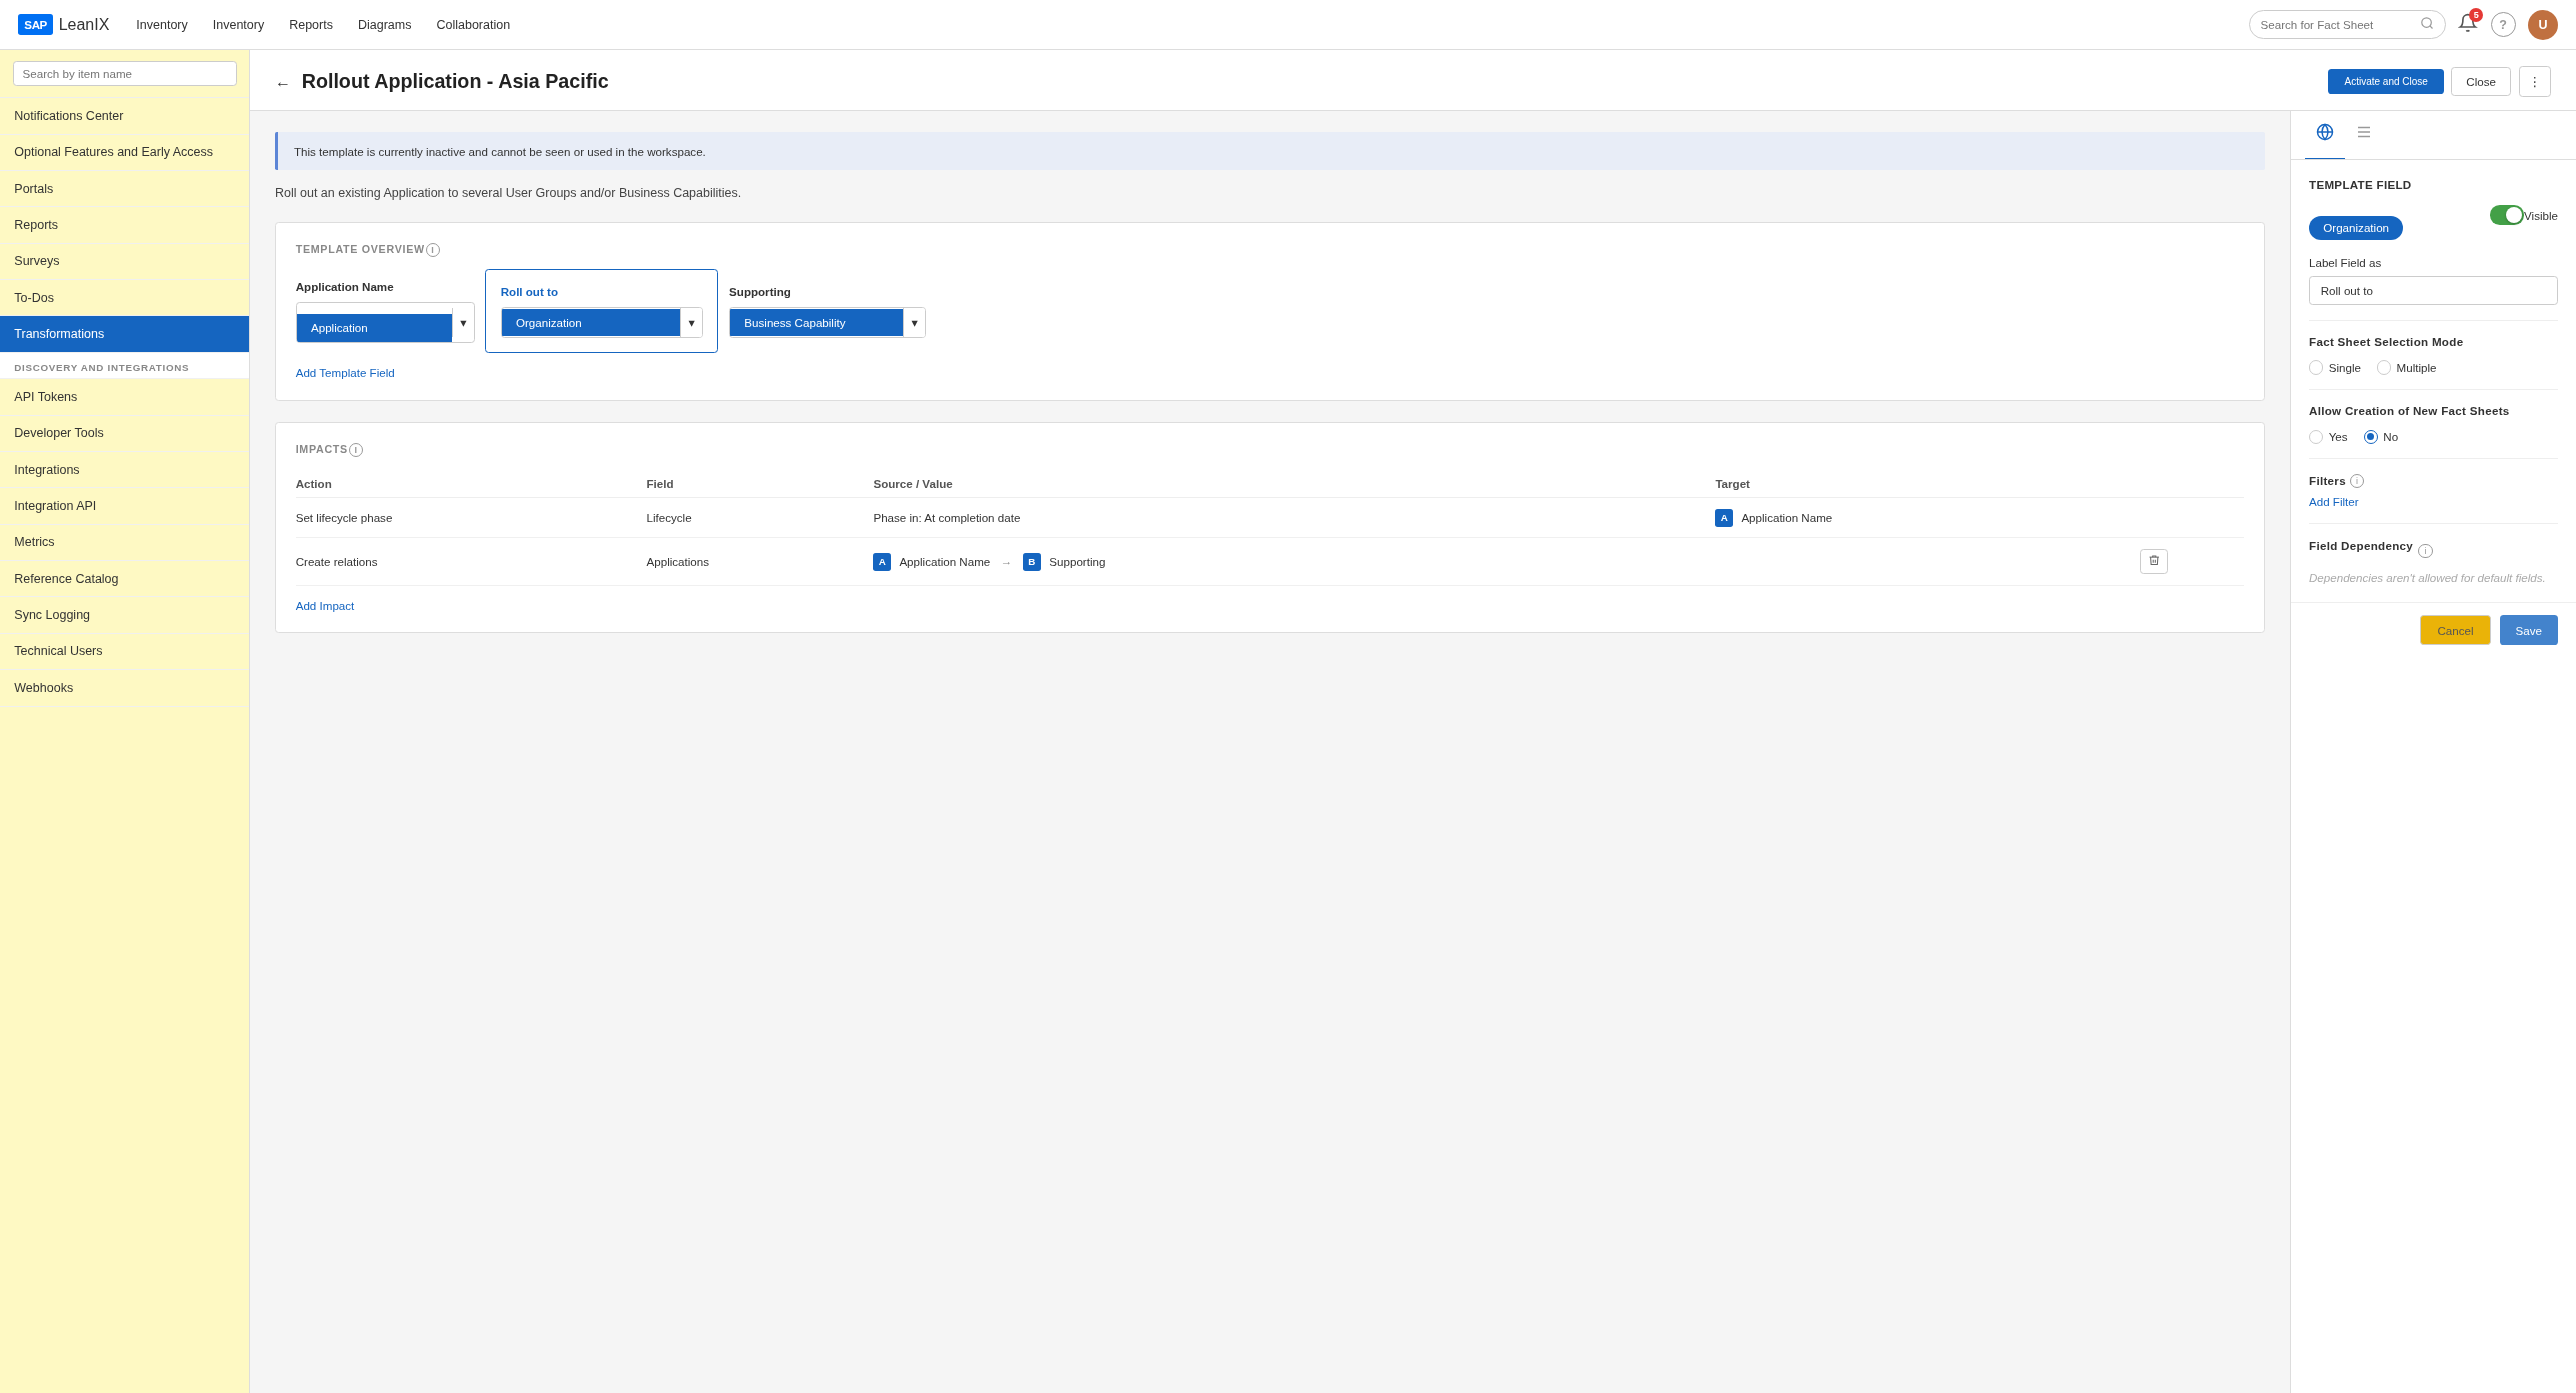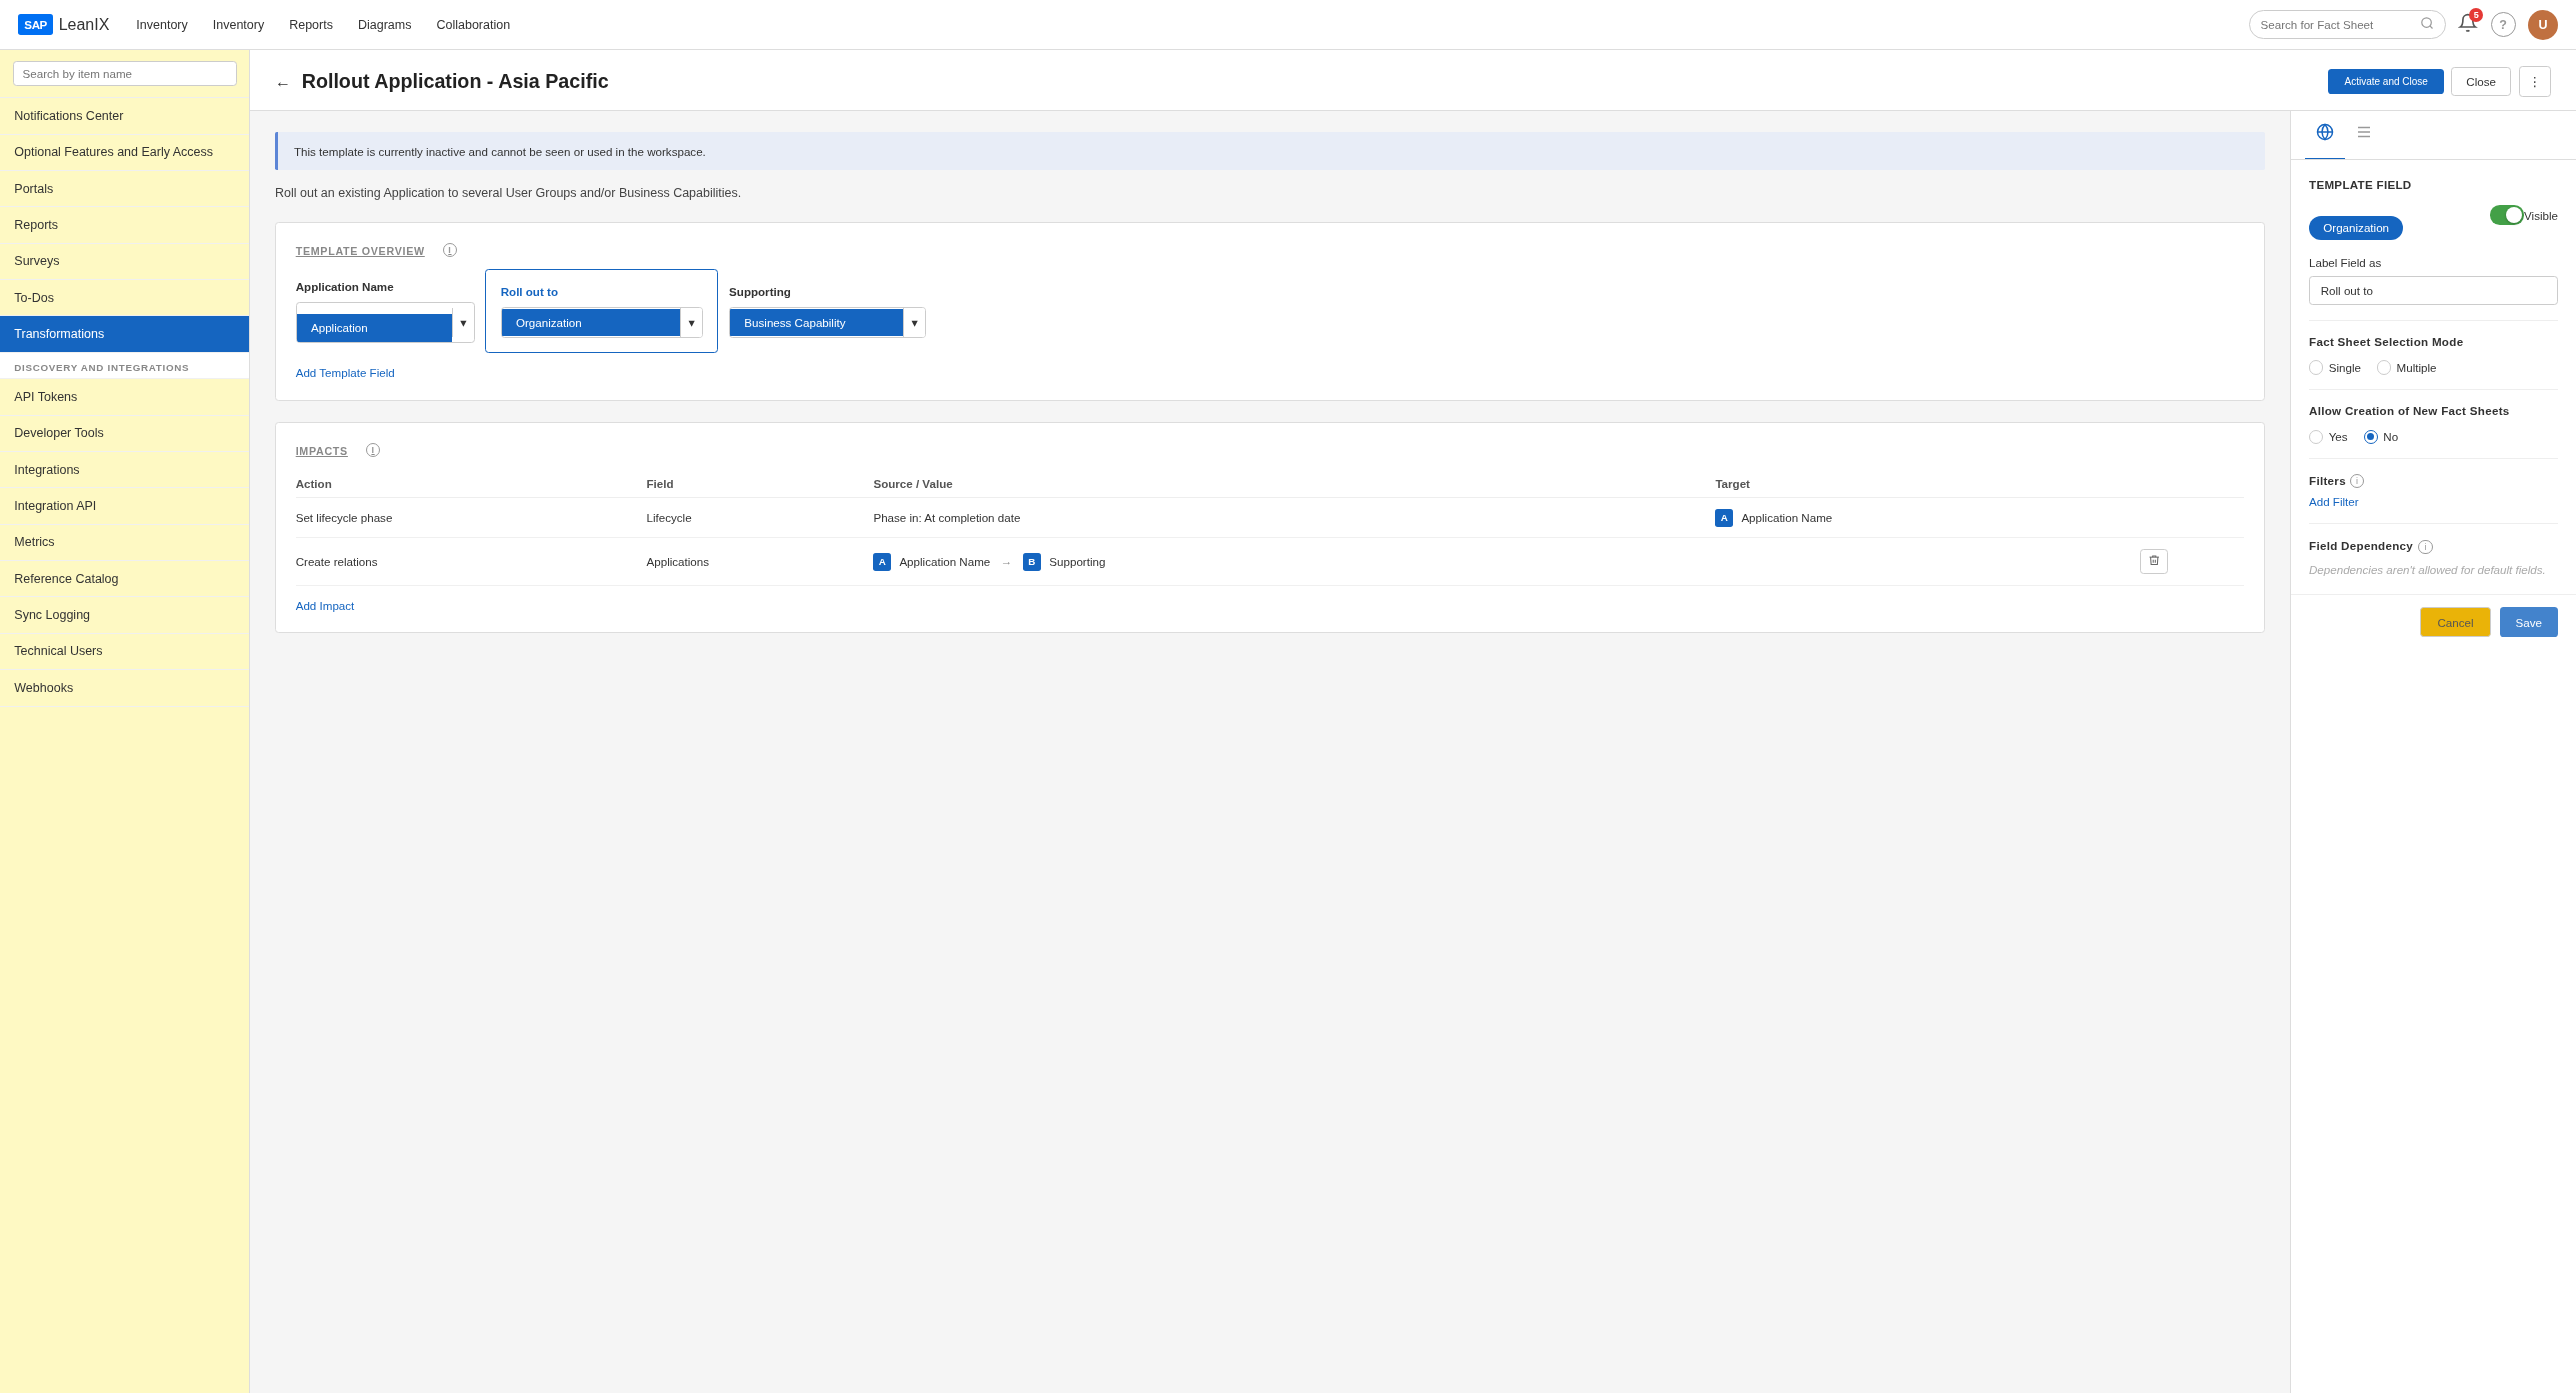--- a/index.html
+++ b/index.html
@@ -47,21 +47,21 @@
     
     .content-area { display: flex; }
     .content-main { flex: 1; padding: 21.5px 25px; }
 
     
     .info-banner { background: #e8edf7; border-left: 3.6px solid #5c85d6; padding: 12.5px 16px; border-radius: 1.8px; margin-bottom: 16px; font-size: 11.6px; color: #333; }
 
     .description-text { font-size: 12.5px; color: #444; margin-bottom: 21.5px; }
 
     
-    .section-title { font-size: 10.7px; font-weight: 700; color: #888; letter-spacing: 0.7px; text-transform: uppercase; margin-bottom: 12.5px; display: flex; align-items: flex-end; gap: 18px; text-decoration: underline; }
+    .section-title { font-size: 10.7px; font-weight: 700; color: #888; letter-spacing: 0.7px; text-transform: uppercase; margin-bottom: 12.5px; display: flex; align-items: flex-start; gap: 1px; }
     .section-card { background: #fff; border: 0.9px solid #ddd; border-radius: 3.6px; padding: 19.7px; margin-bottom: 21.5px; }
 
     
     .template-fields-row { display: flex; align-items: center; gap: 0; }
     .template-field-box { display: flex; flex-direction: column; gap: 9px; }
     .template-field-label { font-size: 11.6px; font-weight: 600; color: #333; }
     .template-field-select { display: flex; align-items: center; border: 0.9px solid #ccc; border-radius: 3.6px; overflow: hidden; }
     .template-field-select-value { background: #1565c0; color: #fff; padding: 7.2px 14.3px; font-size: 11.6px; flex: 1; font-weight: 500; margin-top: 11px; }
     .template-field-select-arrow { background: #fff; border-left: 0.9px solid #ccc; padding: 7.2px 7.2px; cursor: pointer; }
 
@@ -376,21 +376,21 @@
 
           <div style="display:flex; align-items:center; gap:4px; margin-bottom:7.2px;">
             <div class="panel-section-title" style="margin-bottom:0;">Filters</div>
             <span class="info-circle">i</span>
           </div>
           <a class="add-filter-link">Add Filter</a>
 
           <hr class="section-divider">
 
           <div style="display:flex; align-items:center; gap:5.4px; margin-bottom:7.2px;">
-            <div class="panel-section-title" style="margin-bottom:4px;">Field Dependency</div>
+            <div class="panel-section-title" style="margin-bottom:12px;">Field Dependency</div>
             <span class="info-circle">i</span>
           </div>
           <div class="dependency-note">Dependencies aren't allowed for default fields.</div>
 
         </div>
         <div class="panel-footer">
           <button class="btn-cancel">Cancel</button>
           <button class="btn-save">Save</button>
         </div>
       </div>

